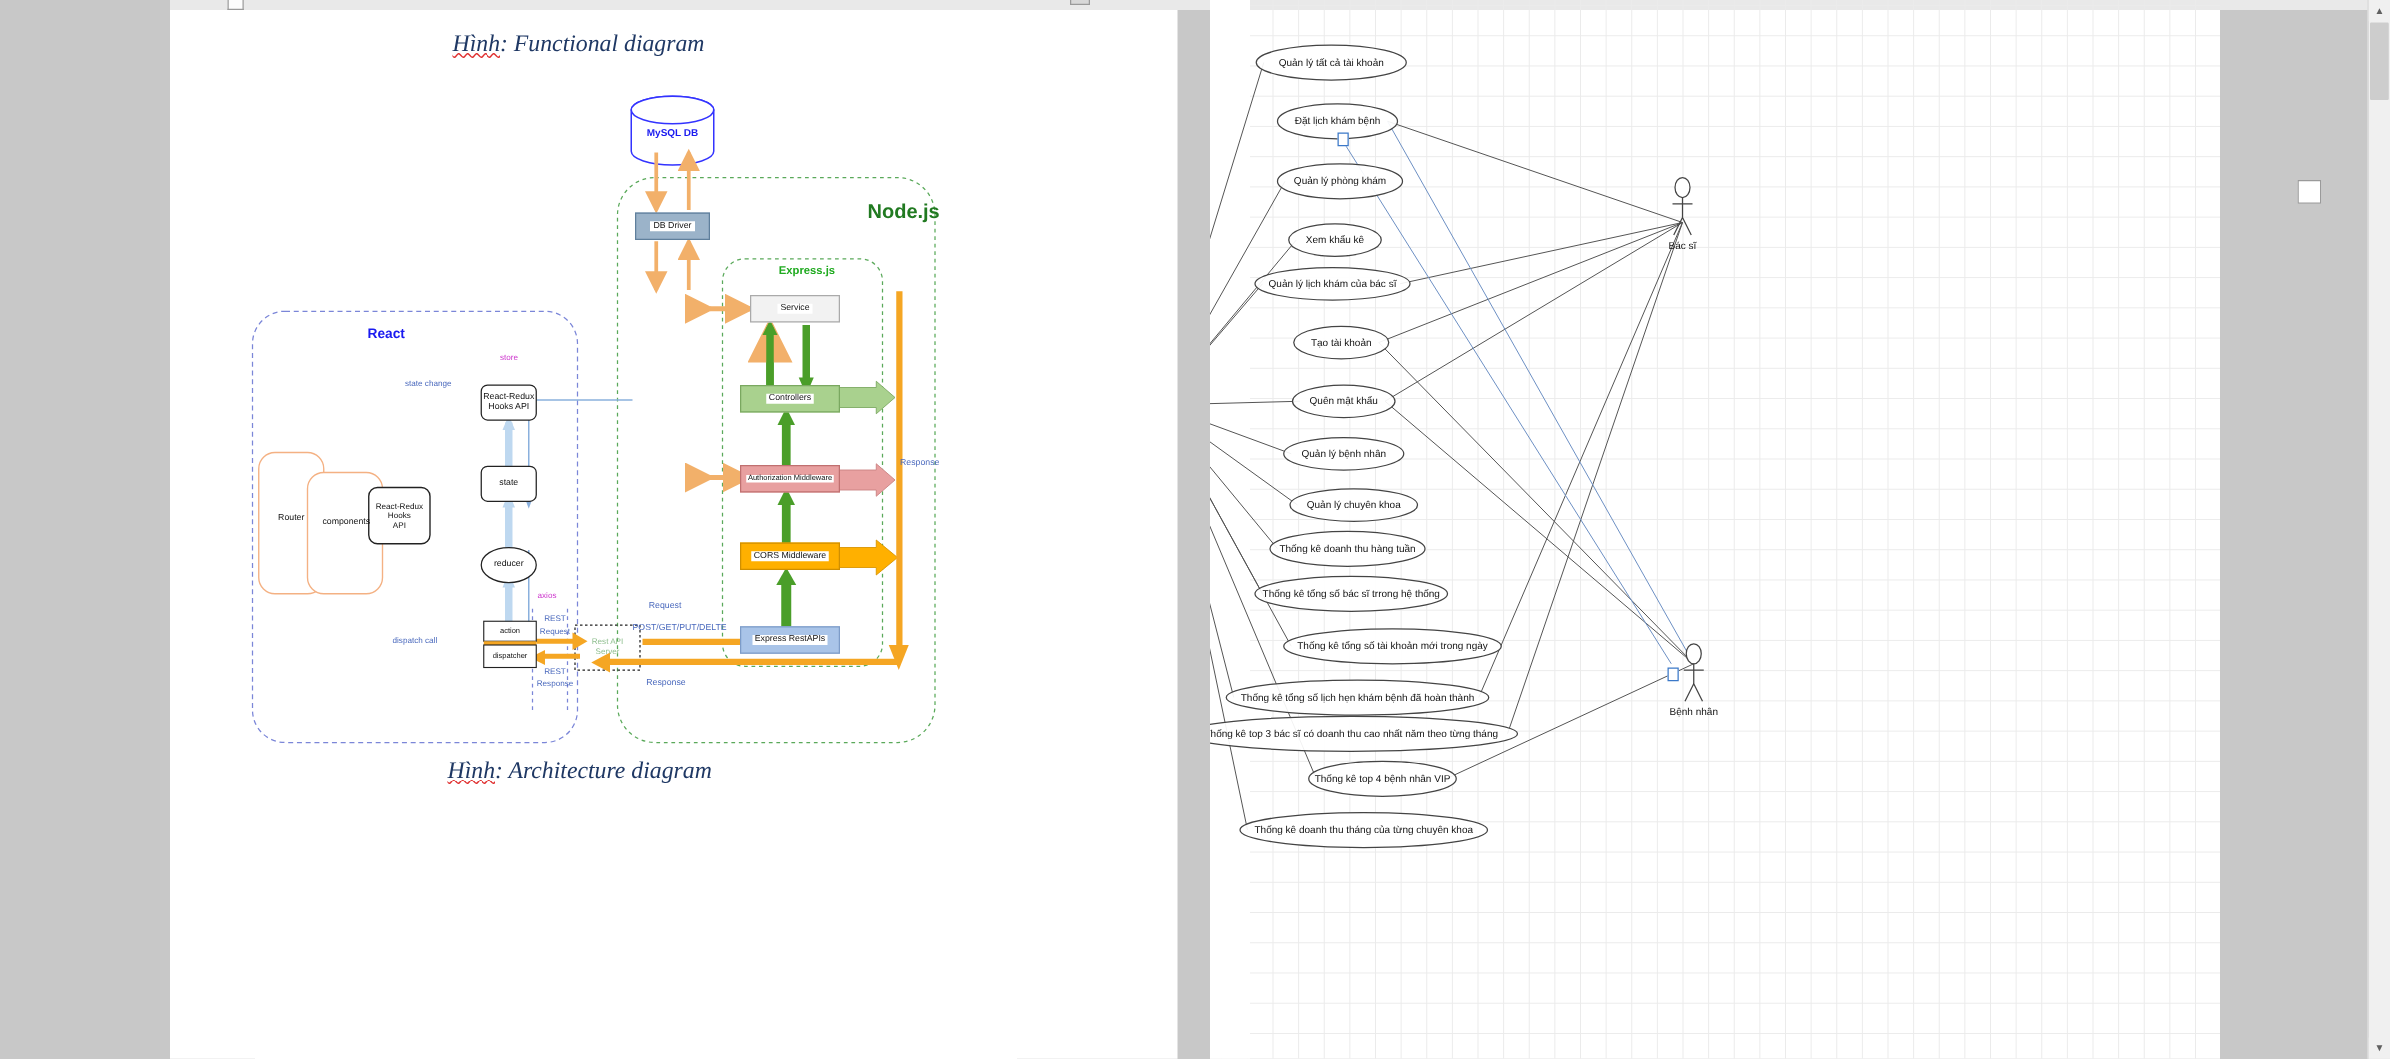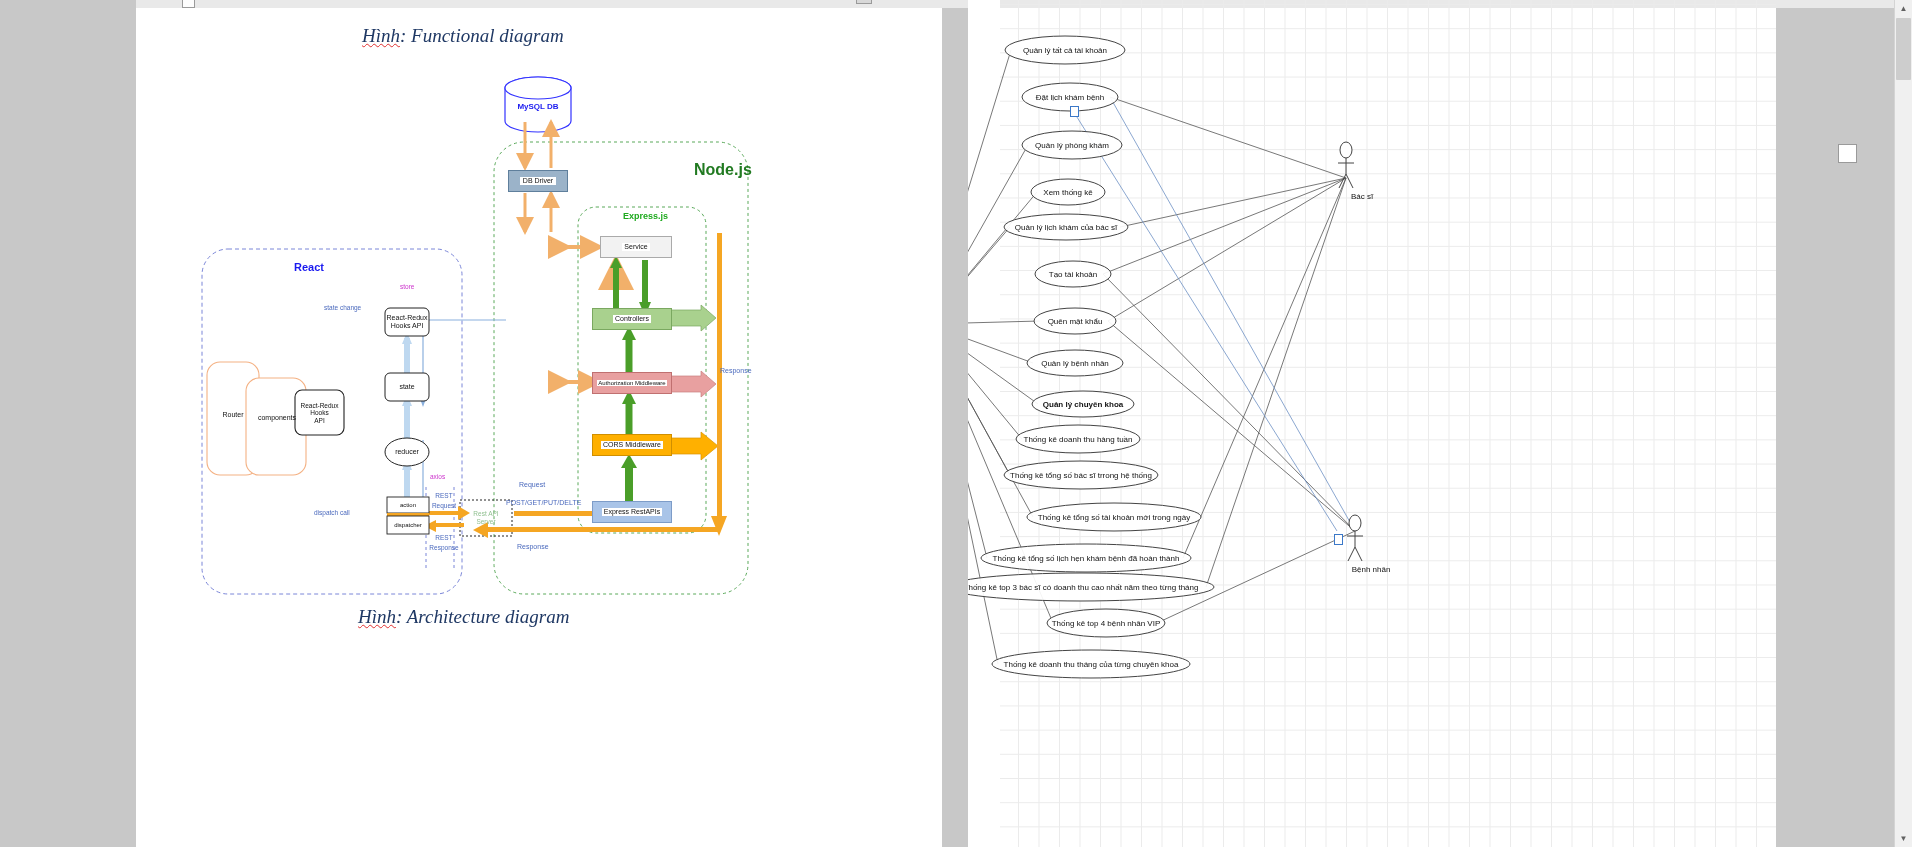--- a/index.html
+++ b/index.html
@@ -49,21 +49,21 @@
   
   #uc{position:absolute;left:968px;top:0;width:808px;height:847px;overflow:hidden;}
   #uc-grid{position:absolute;left:-64px;top:0;width:872px;height:847px;
      background-image:
        linear-gradient(to right,#ebebeb 1px,transparent 1px),
        linear-gradient(to bottom,#ebebeb 1px,transparent 1px);
      background-size:20.5px 24.2px;background-position:-9px 4px;}
   #uc-white-left{position:absolute;left:0;top:0;width:32px;height:847px;background:#fff;}
   #uc svg{position:absolute;left:0;top:0;}
   .uc-label{position:absolute;font-size:8px;color:#111;white-space:nowrap;transform:translate(-50%,-50%);text-align:center;}
-  .actor-label{position:absolute;font-size:8px;color:#111;white-space:nowrap;transform:translateX(-50%);margin-left:16px;}
+  .actor-label{position:absolute;font-size:8px;color:#111;white-space:nowrap;transform:translateX(-50%);}
   .sel-handle{position:absolute;width:7px;height:9px;border:1px solid #3b78c8;background:#ffffff;}
 </style>
 </head>
 <body>
 
 <div id="gutter"></div>
 <div id="right-margin"></div>
 
 <div class="page" id="page-left"></div>
 <div class="page" id="page-right"></div>
@@ -311,26 +311,26 @@
         <path d="M-71,298 L-39,298 L-39,342 L-55,342" stroke="#555" fill="none" stroke-width="0.9"></path>
       </g>
   </svg>
 
   <div id="uc-text-layer">
       <div class="actor-label" style="left: 378px; top: 192px;">Bác sĩ</div>
       <div class="actor-label" style="left: 387px; top: 565px;">Bệnh nhân</div>
       <div class="uc-label" style="left: 97px; top: 50px;">Quản lý tất cả tài khoản</div>
       <div class="uc-label" style="left: 102px; top: 97px;">Đặt lịch khám bệnh</div>
       <div class="uc-label" style="left: 104px; top: 145px;">Quản lý phòng khám</div>
-      <div class="uc-label" style="left: 100px; top: 192px;">Xem thống kê</div>
+      <div class="uc-label" style="left: 100px; top: 192px;">Xem khẩu kê</div>
       <div class="uc-label" style="left: 98px; top: 227px;">Quản lý lịch khám của bác sĩ</div>
       <div class="uc-label" style="left: 105px; top: 274px;">Tạo tài khoản</div>
       <div class="uc-label" style="left: 107px; top: 321px;">Quên mật khẩu</div>
       <div class="uc-label" style="left: 107px; top: 363px;">Quản lý bệnh nhân</div>
-      <div class="uc-label" style="left: 115px; top: 404px; font-weight: bold;">Quản lý chuyên khoa</div>
+      <div class="uc-label" style="left: 115px; top: 404px;">Quản lý chuyên khoa</div>
       <div class="uc-label" style="left: 110px; top: 439px;">Thống kê doanh thu hàng tuần</div>
       <div class="uc-label" style="left: 113px; top: 475px;">Thống kê tổng số bác sĩ trrong hệ thống</div>
       <div class="uc-label" style="left: 146px; top: 517px;">Thống kê tổng số tài khoản mới trong ngày</div>
       <div class="uc-label" style="left: 118px; top: 558px;">Thống kê tổng số lịch hẹn khám bệnh đã hoàn thành</div>
       <div class="uc-label" style="left: 113px; top: 587px;">Thống kê top 3 bác sĩ có doanh thu cao nhất năm theo từng tháng</div>
       <div class="uc-label" style="left: 138px; top: 623px;">Thống kê top 4 bệnh nhân VIP</div>
       <div class="uc-label" style="left: 123px; top: 664px;">Thống kê doanh thu tháng của từng chuyên khoa</div>
       <div class="sel-handle" style="left: 102px; top: 106px;"></div>
       <div class="sel-handle" style="left: 366px; top: 534px;"></div>
     </div>

